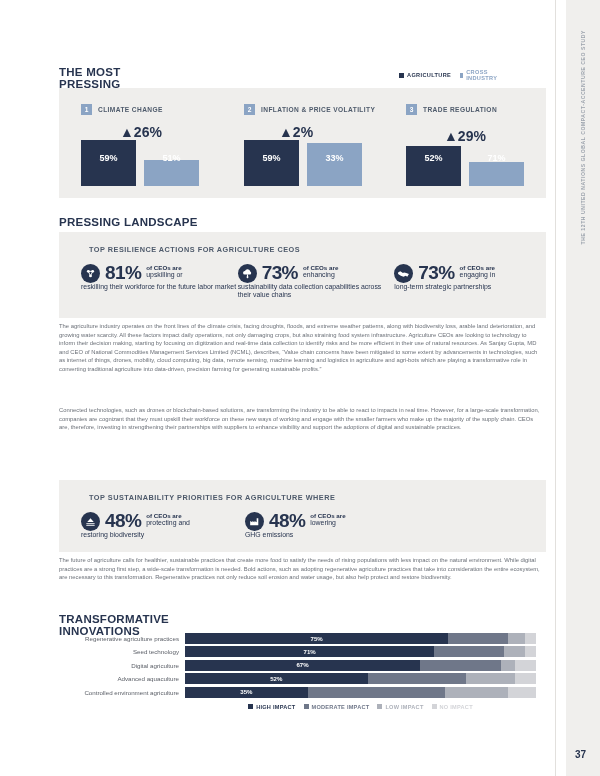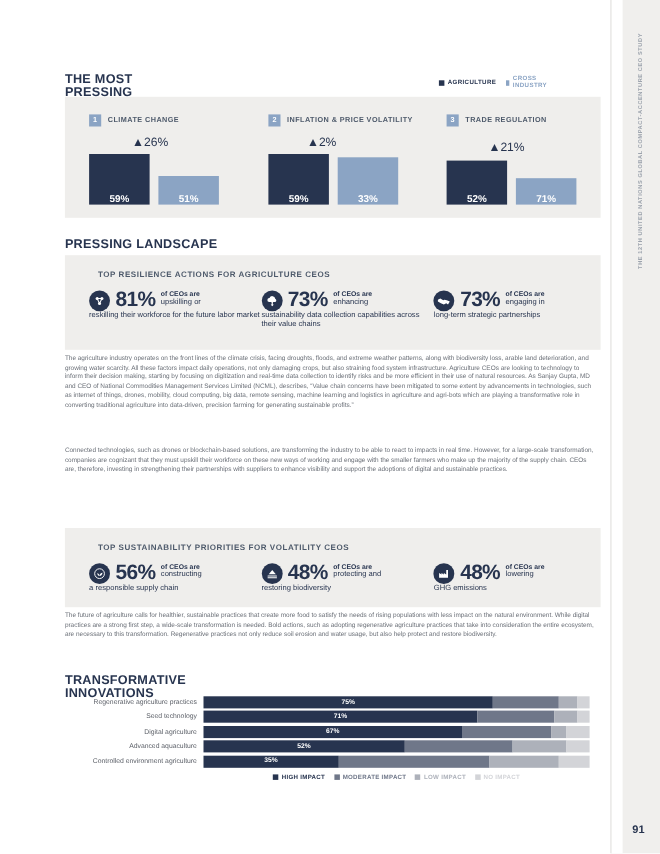--- a/index.html
+++ b/index.html
@@ -92,25 +92,25 @@
   .chal-num {
     width: 11px; height: 11px;
     background: #8ba4c4;
     color: #ffffff;
     font-size: 6.6px; font-weight: bold;
     display: flex; align-items: center; justify-content: center;
   }
   .chal-name { font-size: 6.6px; font-weight: bold; color: #4e5a6b; letter-spacing: 0.4px; }
   .chal-delta {
     position: absolute;
-    font-size: 11px; font-weight: normal; color: #27344f;
+    font-size: 14px; font-weight: bold; color: #27344f;
   }
   .bars { position: absolute; bottom: 12px; left: 22px; display: flex; align-items: flex-end; gap: 8px; }
   .bar { display: flex; align-items: flex-end; justify-content: center; }
-  .bar span { font-size: 9px; font-weight: bold; color: #ffffff; margin-bottom: 0; }
+  .bar span { font-size: 9px; font-weight: bold; color: #ffffff; margin-bottom: 23px; }
   .bar.agri { background: #27344f; width: 55px; }
   .bar.cross { background: #8ba4c4; width: 55px; }
 
   
   .stat-panel { position: absolute; left: 59px; }
   .stat-panel .panel-title { position: absolute; left: 30px; top: 13px; }
   .stat-row { position: absolute; left: 22px; top: 31px; width: 470px; display: flex; }
   .stat { width: 164px; position: relative; padding-left: 0; }
   .stat-top { display: flex; align-items: flex-start; gap: 5px; }
   .ico {
@@ -167,21 +167,21 @@
   .cl-lbl { font-size: 5.6px; font-weight: bold; letter-spacing: 0.25px; }
 </style>
 </head>
 <body>
 
 <div class="page">
 
   <div class="side-strip">
     <div class="rail"></div>
     <div class="side-text">THE 12TH UNITED NATIONS GLOBAL COMPACT-ACCENTURE CEO STUDY</div>
-    <div class="page-num">91</div>
+    <div class="page-num">37</div>
   </div>
 
   <div class="content">
 
     <div id="challenges-section">
       <div class="sec-head" id="challenges-head">THE MOST PRESSING CHALLENGES</div>
 
       <div class="legend-top">
         <div class="legend-item">
           <span class="legend-sq" style="background:#27344f"></span>
@@ -225,21 +225,21 @@
               <span>33%</span>
             </div>
           </div>
         </div>
 
         <div class="chal-col" style="left:325px">
           <div class="chal-head">
             <div class="chal-num">3</div>
             <div class="chal-name">TRADE REGULATION</div>
           </div>
-          <div class="chal-delta" style="left:60px; top:40px;">▲21%</div>
+          <div class="chal-delta" style="left:60px; top:40px;">▲29%</div>
           <div class="bars">
             <div class="bar agri" style="height:40px">
               <span>52%</span>
             </div>
             <div class="bar cross" style="height:24px">
               <span>71%</span>
             </div>
           </div>
         </div>
 
@@ -310,41 +310,24 @@
 
       </div>
     </div>
 
     <div class="body-text" style="top:322px;">The agriculture industry operates on the front lines of the climate crisis, facing droughts, floods, and extreme weather patterns, along with biodiversity loss, arable land deterioration, and growing water scarcity. All these factors impact daily operations, not only damaging crops, but also straining food system infrastructure. Agriculture CEOs are looking to technology to inform their decision making, starting by focusing on digitization and real-time data collection to identify risks and be more efficient in their use of natural resources. As Sanjay Gupta, MD and CEO of National Commodities Management Services Limited (NCML), describes, “Value chain concerns have been mitigated to some extent by advancements in technologies, such as internet of things, drones, mobility, cloud computing, big data, remote sensing, machine learning and logistics in agriculture and agri-bots which are playing a transformative role in converting traditional agriculture into data-driven, precision farming for generating sustainable profits.”</div>
 
     <div class="body-text" style="top:406px;">Connected technologies, such as drones or blockchain-based solutions, are transforming the industry to be able to react to impacts in real time. However, for a large-scale transformation, companies are cognizant that they must upskill their workforce on these new ways of working and engage with the smaller farmers who make up the majority of the supply chain. CEOs are, therefore, investing in strengthening their partnerships with suppliers to enhance visibility and support the adoptions of digital and sustainable practices.</div>
 
 
     <div class="panel stat-panel" style="top:480px; height:72px;">
-      <div class="panel-title">TOP SUSTAINABILITY PRIORITIES FOR VOLATILITY CEOS</div>
+      <div class="panel-title">TOP SUSTAINABILITY PRIORITIES FOR AGRICULTURE WHERE</div>
 
       <div class="stat-row">
 
-        <div class="stat">
-          <div class="stat-top">
-            <div class="ico">
-              <svg width="13" height="13" viewBox="0 0 24 24" fill="none" stroke="#fff" stroke-width="1.6">
-                <circle cx="12" cy="12" r="8.2"></circle>
-                <path d="M12 16c0-3 2-5 5-5.4-0.3 3.2-2.2 5.2-5 5.4z" fill="#fff" stroke="none"></path>
-                <path d="M12 16c0-2.4-1.6-4.2-4-4.6.3 2.6 1.8 4.4 4 4.6z" fill="#fff" stroke="none"></path>
-              </svg>
-            </div>
-            <div class="big">56%</div>
-            <div class="stat-kicker">
-              <span>of CEOs are</span>
-              <span class="sub">constructing</span>
-            </div>
-          </div>
-          <div class="stat-rest">a responsible supply chain</div>
-        </div>
 
         <div class="stat">
           <div class="stat-top">
             <div class="ico">
               <svg width="13" height="13" viewBox="0 0 24 24" fill="#fff" stroke="none">
                 <path d="M6 13h12l-6-7z"></path>
                 <rect x="4" y="15" width="16" height="1.8" rx="0.9"></rect>
                 <rect x="4" y="18" width="16" height="1.8" rx="0.9"></rect>
               </svg>
             </div>

